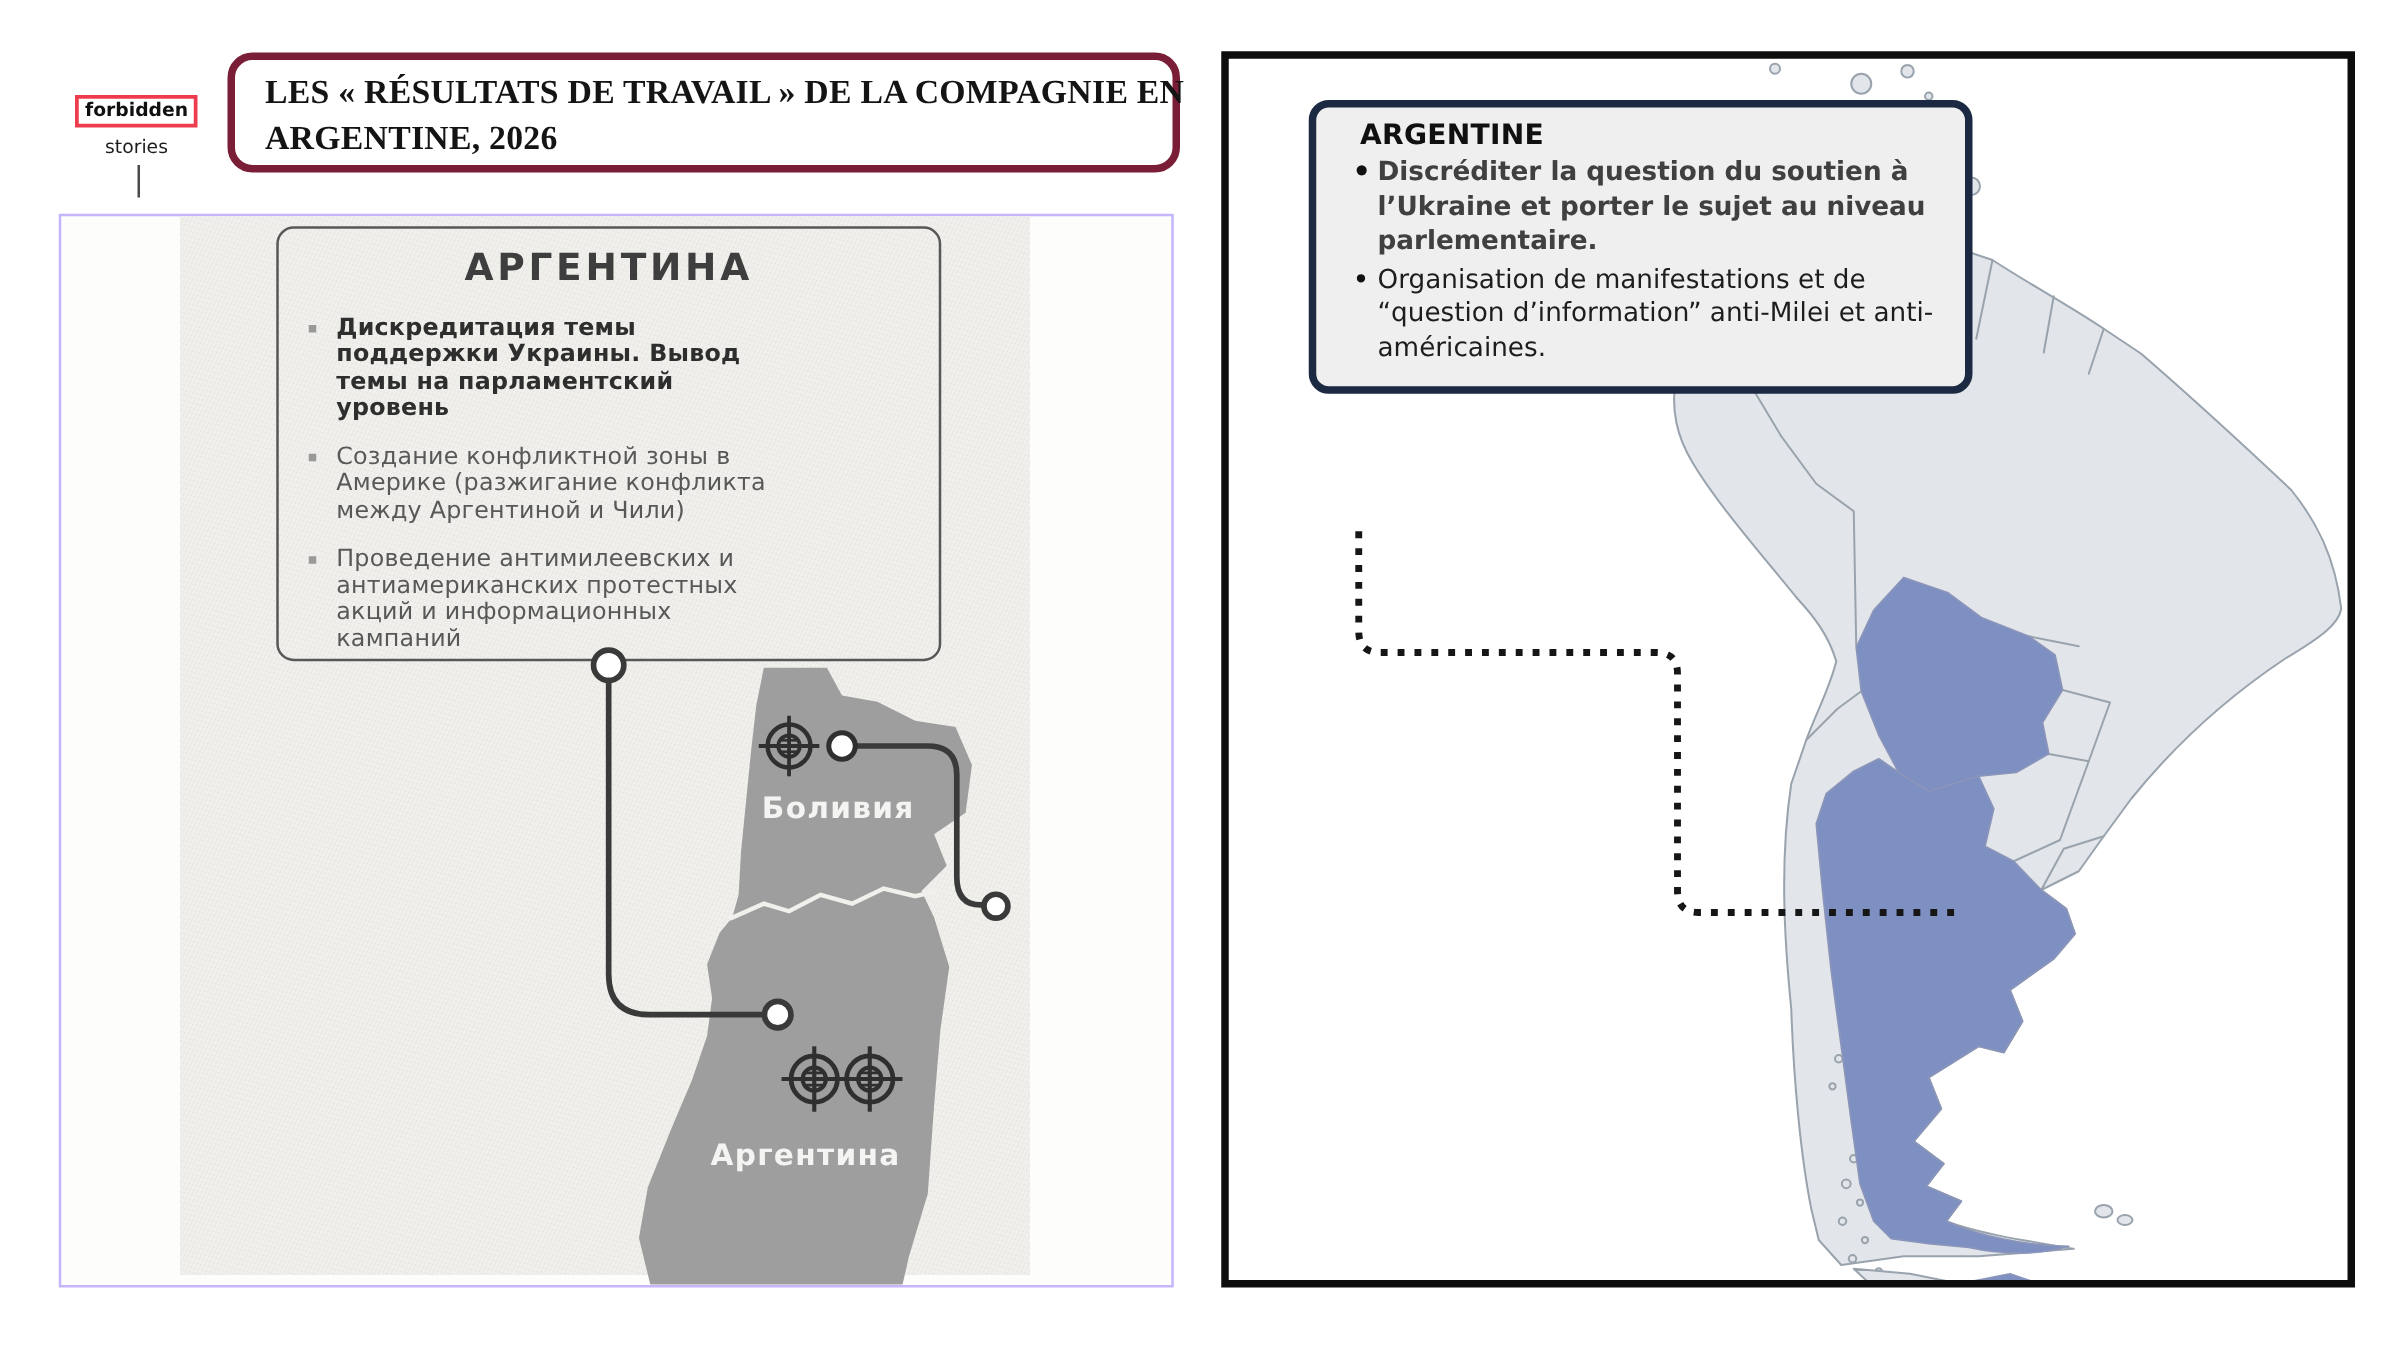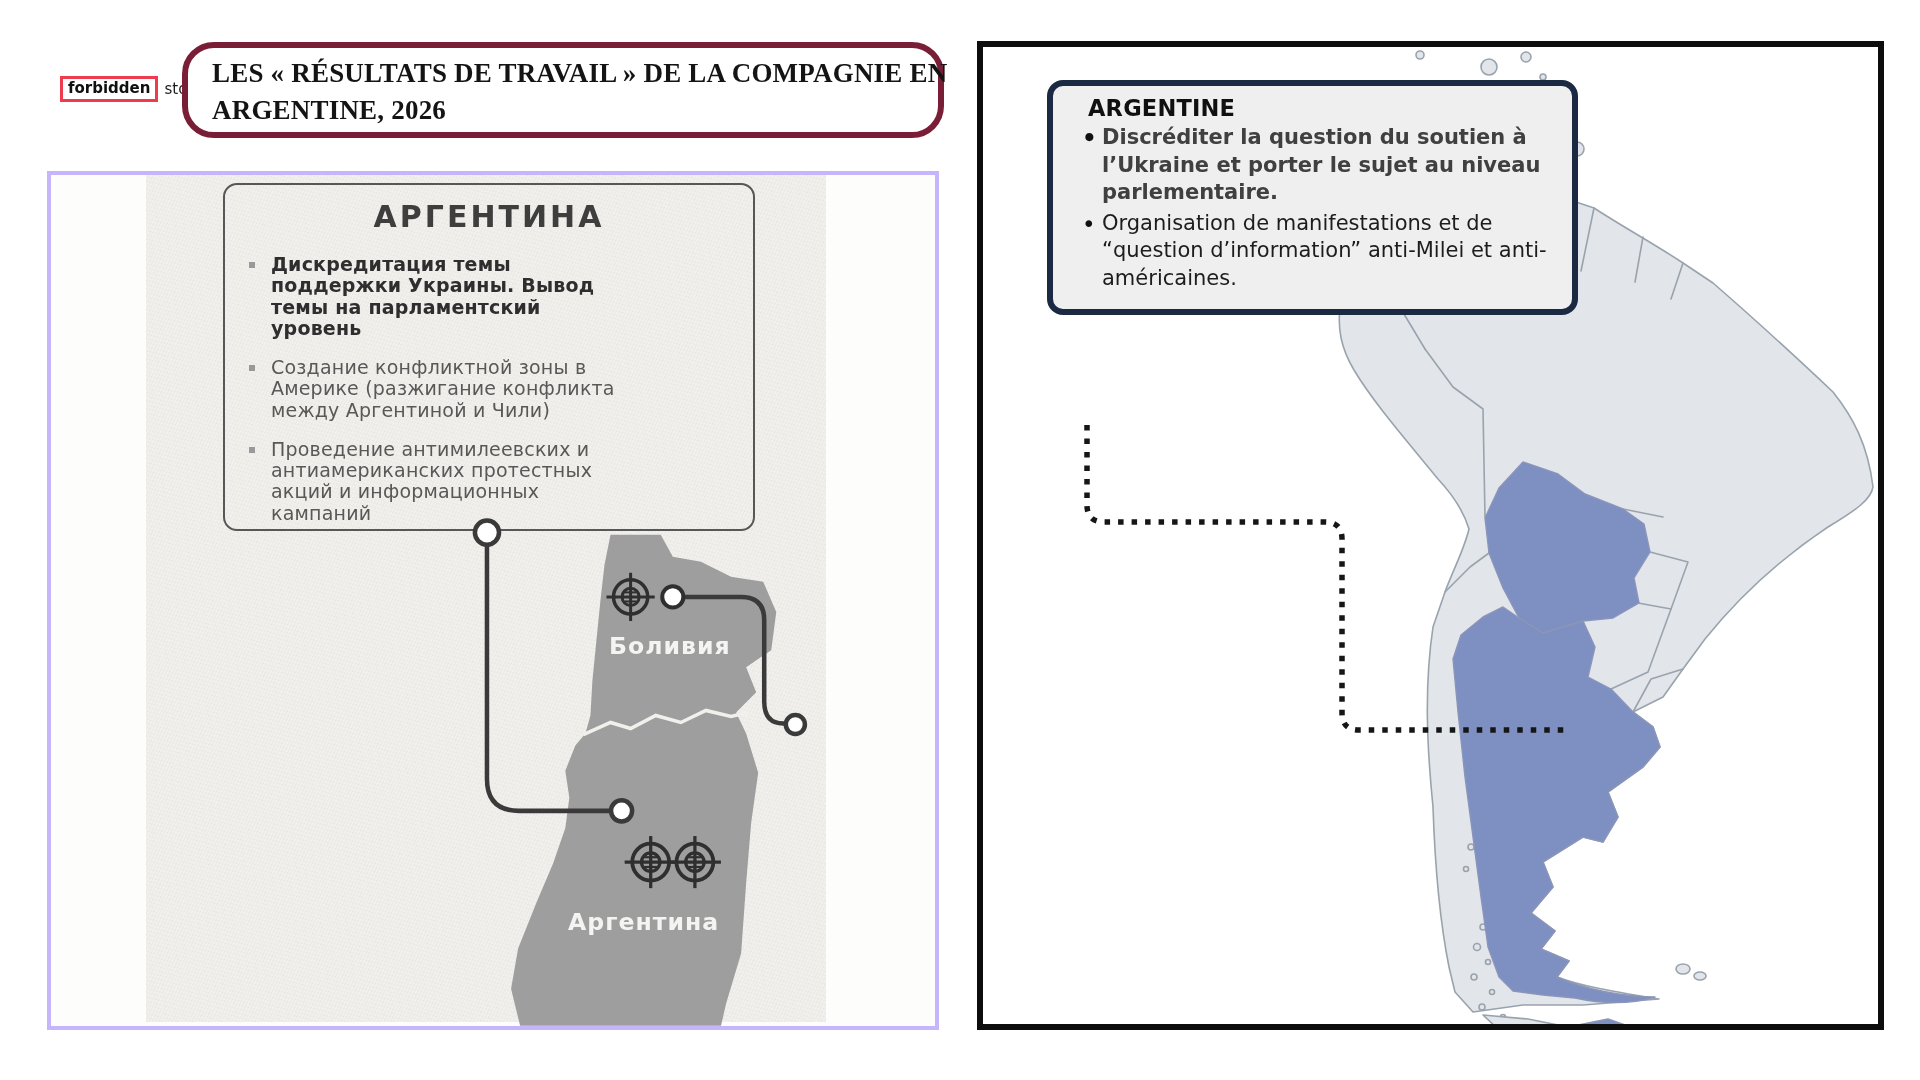--- a/index.html
+++ b/index.html
@@ -3,33 +3,33 @@
 <meta charset="utf-8">
 <style>
   html,body{margin:0;padding:0;}
   body{
     width:1920px;height:1080px;position:relative;background:#ffffff;
     font-family:"DejaVu Sans",sans-serif;overflow:hidden;
   }
   .abs{position:absolute;}
 
   
-  #logo{left:60px;top:76px;display:flex;align-items:center;gap:6px;}
+  #logo{left:60px;top:76px;display:flex;align-items:center;gap:6px;flex-direction:column;}
   .logo-box{border:3px solid #ee3c4f;padding:0 5px 1px 5px;font-weight:bold;font-size:15px;color:#101010;line-height:19px;background:#fff;}
   .logo-stories{font-size:15px;color:#1d1d1d;}
   .logo-bar{width:2px;height:26px;background:#4a4a4a;margin-left:3px;}
 
   
-  #banner{left:182px;top:42px;width:762px;height:96px;border:6px solid #7a1e38;border-radius:32px;
+  #banner{left:182px;top:42px;width:762px;height:96px;border:6px solid #7a1e38;border-radius:20px;
           background:#ffffff;box-sizing:border-box;padding:7px 10px 0 24px;}
   .banner-line{font-family:"Liberation Serif",serif;font-weight:bold;font-size:27px;line-height:37px;
                color:#141414;letter-spacing:.2px;white-space:nowrap;}
 
   
-  #left-panel{left:47px;top:171px;width:892px;height:859px;border:4px solid #c4b5fd;background:#fdfdfc;box-sizing:border-box;}
+  #left-panel{left:47px;top:171px;width:892px;height:859px;border:2px solid #c4b5fd;background:#fdfdfc;box-sizing:border-box;}
   #scan-page{position:absolute;left:95px;top:0;width:680px;height:847px;background:#f1f0ec;
              background-image:repeating-linear-gradient(115deg,rgba(110,110,110,.04) 0 1px,transparent 1px 3px),
                               repeating-linear-gradient(15deg,rgba(110,110,110,.03) 0 1px,transparent 1px 4px);}
   #scan-box{position:absolute;left:172px;top:8px;width:532px;height:348px;border:2.5px solid #575757;
             border-radius:14px;box-sizing:border-box;}
   #scan-box h2{margin:14px 0 0 0;text-align:center;font-size:30px;letter-spacing:3px;color:#3e3e3e;font-weight:600;}
   ul.scan-list{margin:20px 0 0 16px;padding:0;list-style:none;}
   ul.scan-list li{position:relative;padding-left:30px;width:352px;font-size:19px;line-height:1.12;
                   margin-bottom:18px;color:#585858;font-weight:500;letter-spacing:.2px;}
   ul.scan-list li::before{content:"";position:absolute;left:8px;top:8px;width:6px;height:6px;background:#999;}

